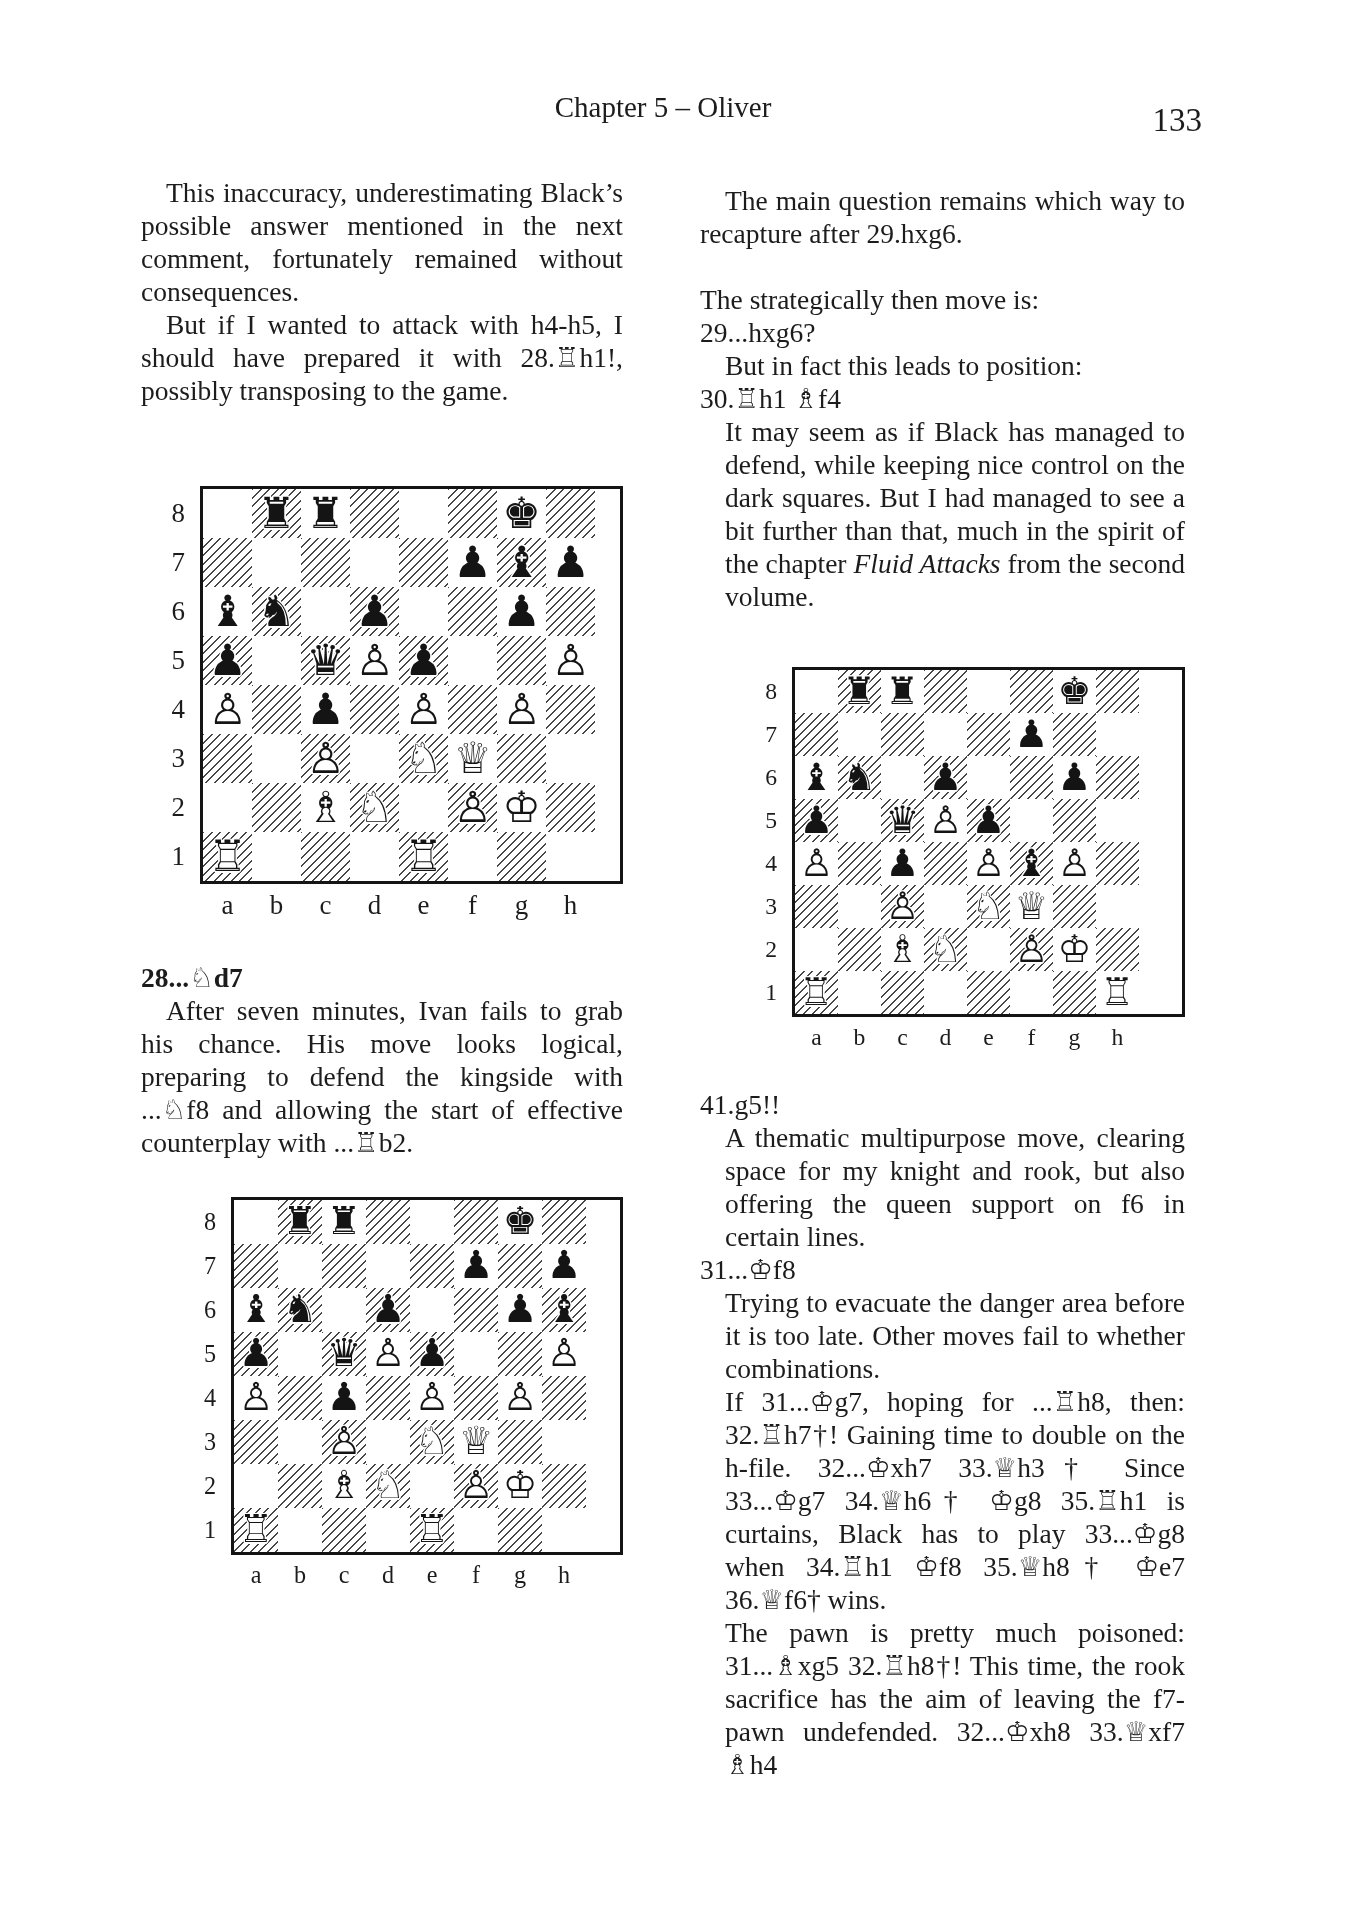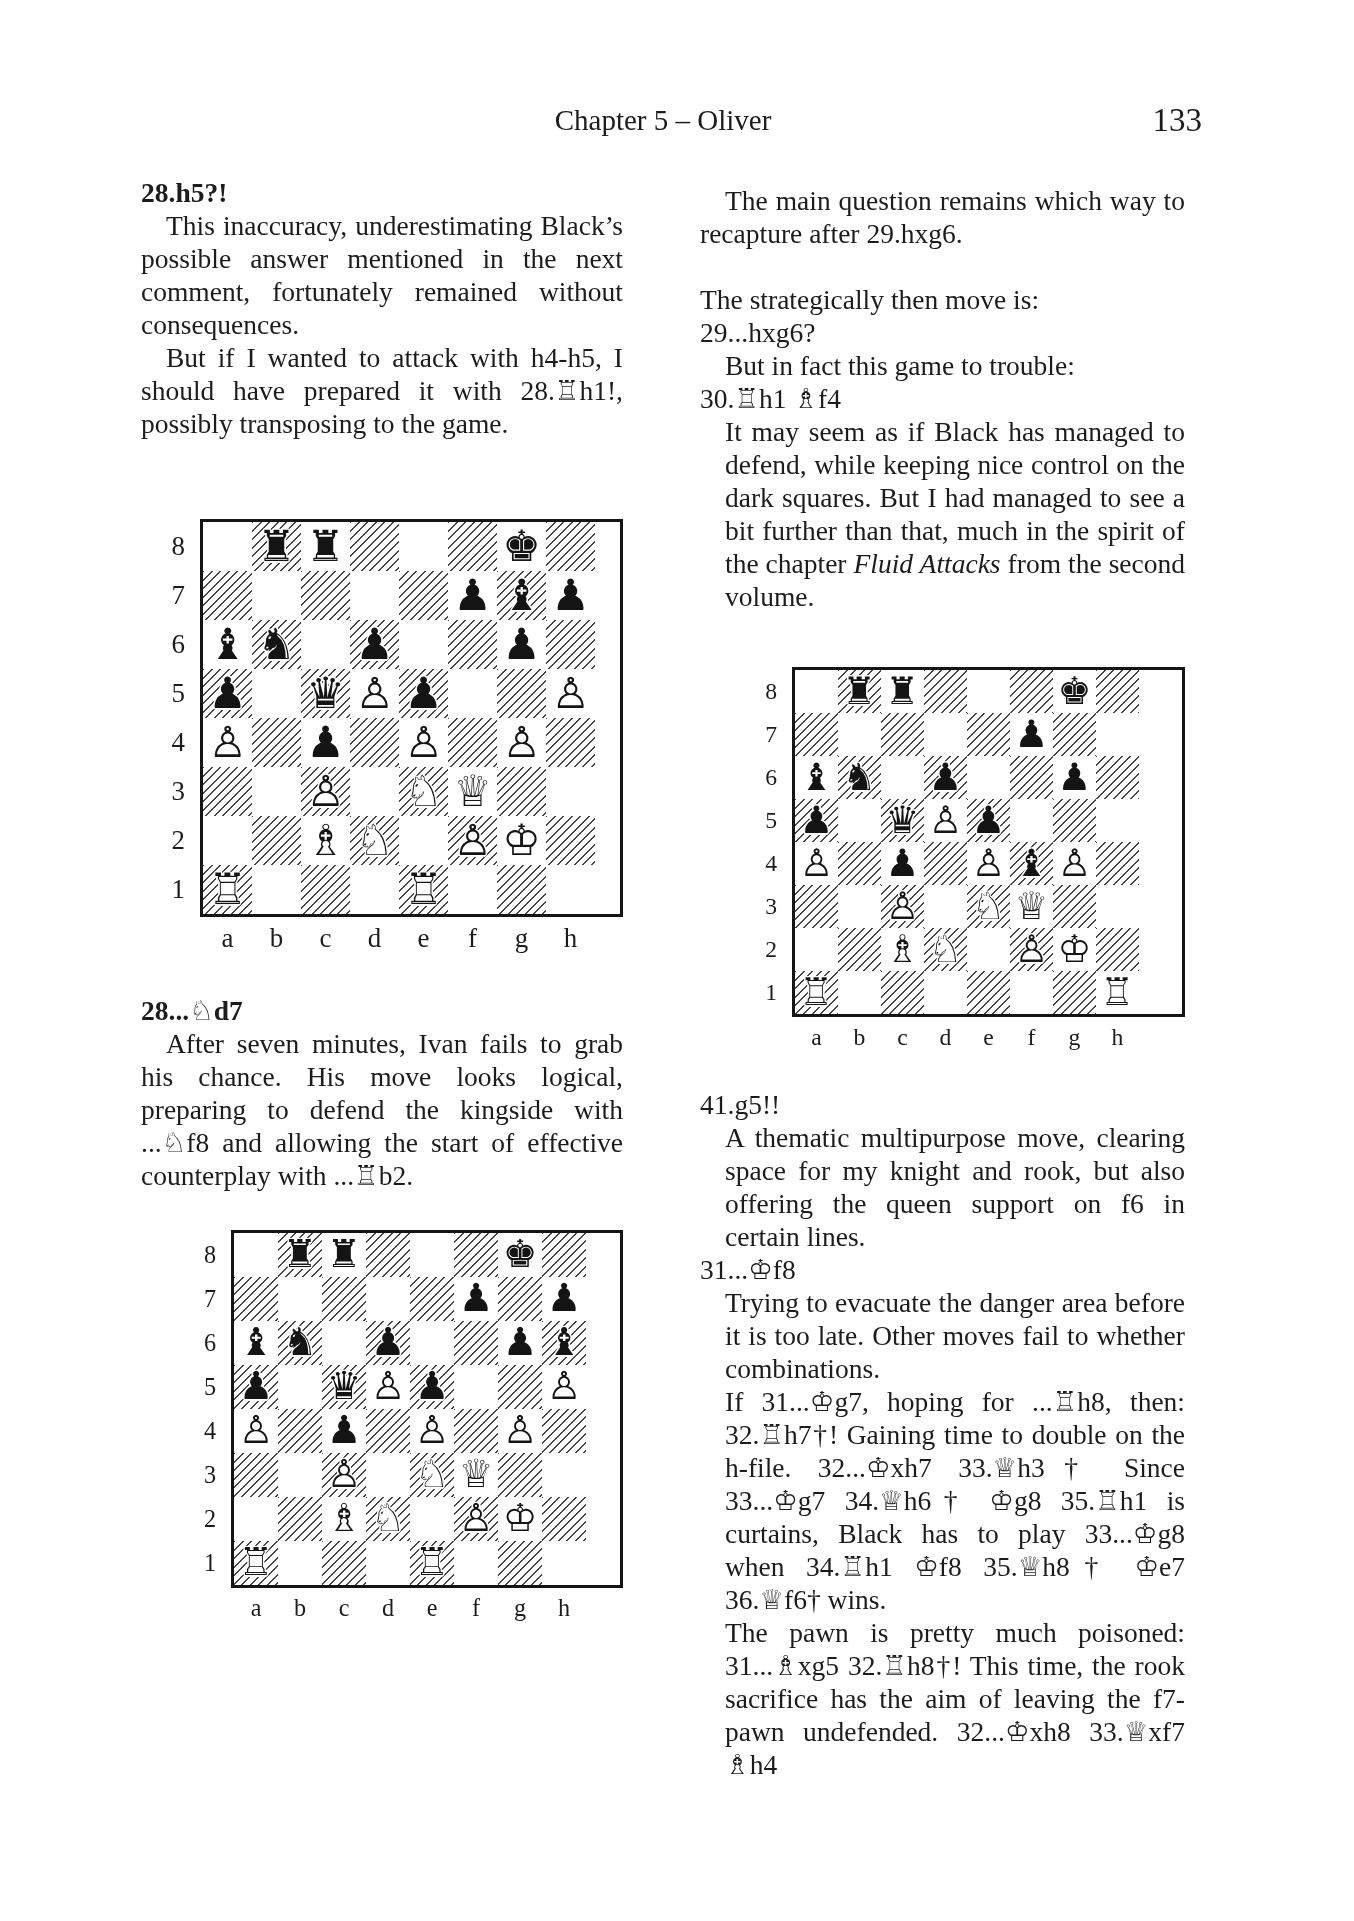--- a/index.html
+++ b/index.html
@@ -2,21 +2,21 @@
 <html><head>
 <meta charset="utf-8">
 <style>
   html,body{margin:0;padding:0;}
   body{
     width:1354px;height:1921px;position:relative;background:#ffffff;
     font-family:"Liberation Serif","DejaVu Sans",serif;color:#1c1c1c;
     overflow:hidden;
   }
   .page-title{
-    position:absolute;top:104px;left:141px;width:1044px;text-align:center;
+    position:absolute;top:91px;left:141px;width:1044px;text-align:center;
     font-size:29px;line-height:33px;
   }
   .page-number{
     position:absolute;top:104px;left:1020px;width:182px;text-align:right;
     font-size:33px;line-height:33px;
   }
   .col{position:absolute;font-size:27.5px;line-height:33px;}
   .col-left{top:176px;left:141px;width:482px;}
   .col-right{top:184px;left:700px;width:485px;}
   p{margin:0;text-align:justify;}
@@ -52,21 +52,20 @@
   .mt40{margin-top:40px;}
   .mt38{margin-top:38px;}
 </style>
 </head>
 <body>
 
 <div class="page-title">Chapter 5 – Oliver</div>
 <div class="page-number">133</div>
 
 <section class="col col-left">
-  <p class="move">28.h5?!</p>
   <p class="ind">This inaccuracy, underestimating Black’s possible answer mentioned in the next comment, fortunately remained without consequences.</p>
   <p class="ind">But if I wanted to attack with h4-h5, I should have prepared it with 28.♖h1!, possibly transposing to the game.</p>
 
   <figure class="diagram" id="diagram-1">
     <div class="ranks">
         <div>8</div>
         <div>7</div>
         <div>6</div>
         <div>5</div>
         <div>4</div>
@@ -522,21 +521,21 @@
         <div>g</div>
         <div>h</div>
       </div>
   </figure>
 </section>
 
 <section class="col col-right">
   <p class="ind">The main question remains which way to recapture after 29.hxg6.</p>
   <p class="gap">The strategically then move is:</p>
   <p>29...hxg6?</p>
-  <p class="blk">But in fact this game to trouble:</p>
+  <p class="blk">But in fact this leads to position:</p>
   <p>30.♖h1 ♗f4</p>
   <p class="blk"><span>It may seem as if Black has managed to defend, while keeping nice control on the dark squares. But I had managed to see a bit further than that, much in the spirit of the chapter </span><em>Fluid Attacks</em><span> from the second volume.</span></p>
 
   <figure class="diagram" id="diagram-3">
     <div class="ranks">
         <div>8</div>
         <div>7</div>
         <div>6</div>
         <div>5</div>
         <div>4</div>

